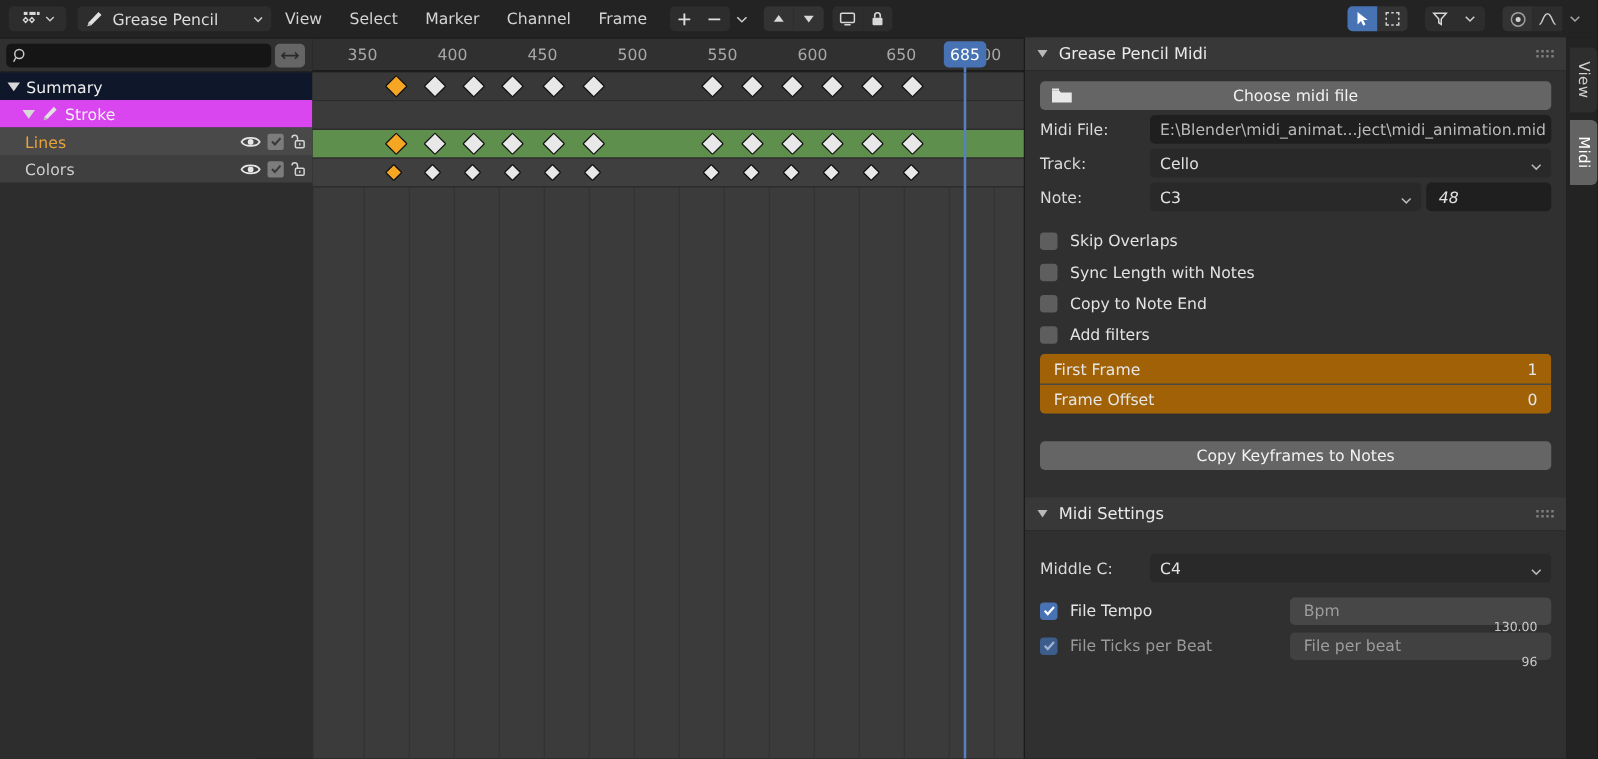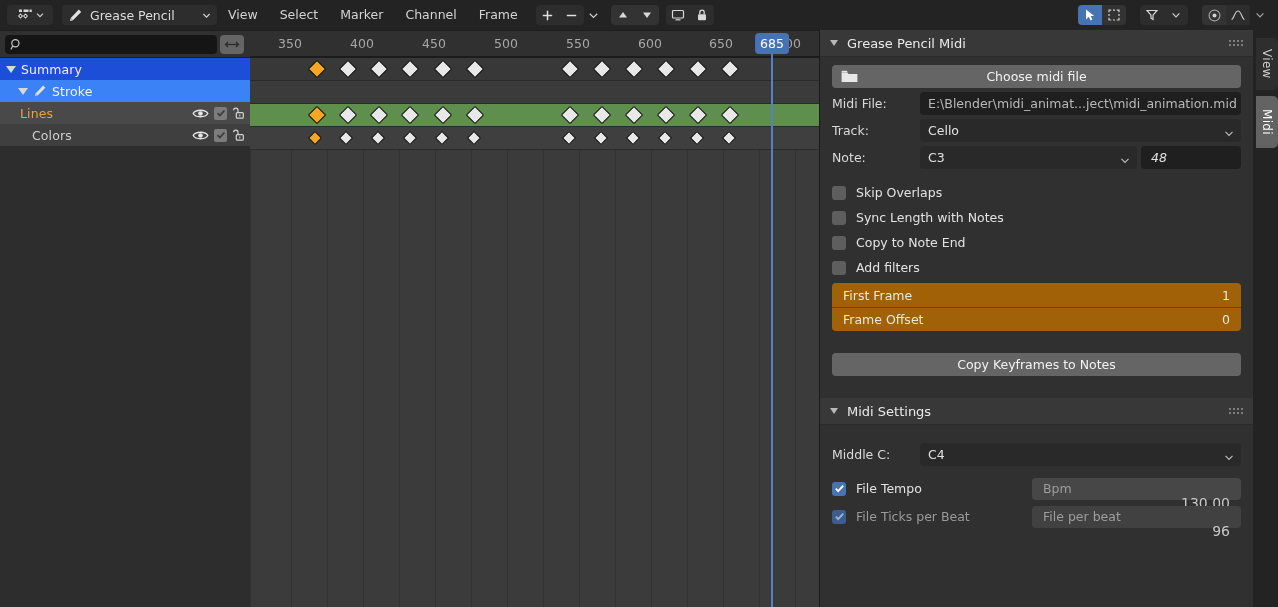--- a/index.html
+++ b/index.html
@@ -67,22 +67,22 @@
   }
 
   .channels {
     position: absolute; left: 0; top: 58px; width: 250px; height: 549px;
     background: #2d2d2d;
   }
   .chan {
     height: 22px; display: flex; align-items: center; position: relative;
     cursor: pointer;
   }
-  .chan-summary { background: #1d4ed8; text-align: right; }
-  .chan-stroke  { background: #3b82f6; }
+  .chan-summary { background: #0f172a; text-align: right; }
+  .chan-stroke  { background: #d946ef; }
   .chan-sub     { background: #3f3f3f; }
   .chan-sub2    { background: #494949; }
   .tri {
     width: 0; height: 0; border-left: 5px solid transparent;
     border-right: 5px solid transparent; border-top: 7px solid #d8d8d8;
     margin-right: 5px;
   }
   .chan-label { font-size: 12.5px; letter-spacing: .1px; }
   .chan-icons {
     position: absolute; right: 4px; top: 0; height: 22px;
@@ -206,21 +206,21 @@
   .slider-row .sv { font-size: 12.5px; color: #e6e6e6; }
 
   .ms-row { display: flex; align-items: center; height: 25px; margin-top: 3px; }
   .ms-chk-wrap { width: 200px; display: flex; align-items: center; cursor: pointer; }
   .ms-val {
     flex: 1; height: 22px; border-radius: 4px; background: #474747;
     display: flex; align-items: center; padding: 0 11px; cursor: pointer;
   }
   .ms-val.dimmed { background: #414141; }
   .ms-val .sl { flex: 1; font-size: 12.5px; color: #9d9d9d; }
-  .ms-val .sv { font-size: 14px; color: #c8c8c8; margin-top: 28px; }
+  .ms-val .sv { font-size: 10px; color: #c8c8c8; margin-top: 28px; }
 
   
   .tabstrip {
     position: absolute; left: 1253px; top: 30px; width: 25px; height: 577px;
     background: #232323;
   }
   .vtab {
     width: 22px; margin-left: 3px; border-radius: 0 5px 5px 0;
     display: flex; align-items: center; justify-content: center;
     cursor: pointer;
@@ -425,21 +425,21 @@
           </svg>
         </div>
         <svg width="14" height="14" viewBox="0 0 14 14">
           <rect x="4.3" y="6.6" width="7" height="5.6" rx="1" fill="none" stroke="#d4d4d4" stroke-width="1.2"></rect>
           <rect x="7.3" y="8.4" width="1" height="2" fill="#d4d4d4"></rect>
           <path d="M6 6.6 V4.3 a2.2 2.2 0 0 0 -4.4 0" fill="none" stroke="#d4d4d4" stroke-width="1.2"></path>
         </svg>
       </div>
     </div>
 
-    <div class="chan chan-sub" style="padding-left:32px;">
+    <div class="chan chan-sub" style="padding-left:20px;">
       <span class="chan-label" style="color:#cfcfcf;">Colors</span>
       <div class="chan-icons">
         <svg width="17" height="13" viewBox="0 0 17 13">
           <path d="M1.2 6.5 C3.5 2.2 13.5 2.2 15.8 6.5 C13.5 10.8 3.5 10.8 1.2 6.5 Z" fill="none" stroke="#e6e6e6" stroke-width="1.4"></path>
           <circle cx="8.5" cy="6.5" r="2.3" fill="#e6e6e6"></circle>
         </svg>
         <div class="cbx">
           <svg width="10" height="10" viewBox="0 0 10 10">
             <path d="M1.6 5.2 L3.9 7.6 L8.4 2.5" stroke="#3a3a3a" stroke-width="1.7" fill="none"></path>
           </svg>

